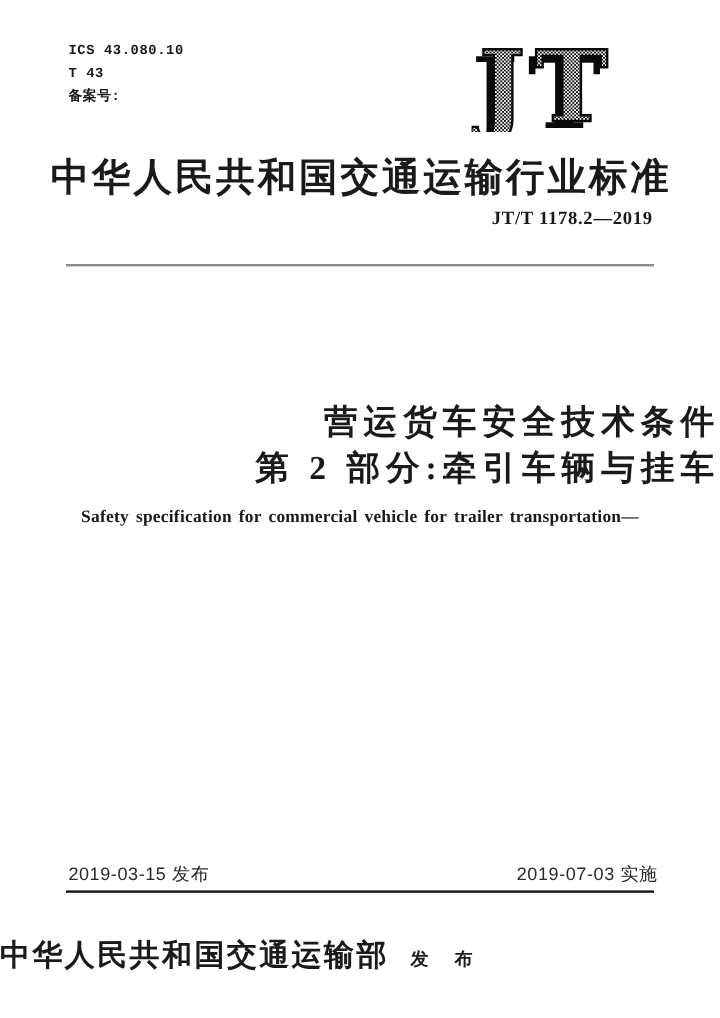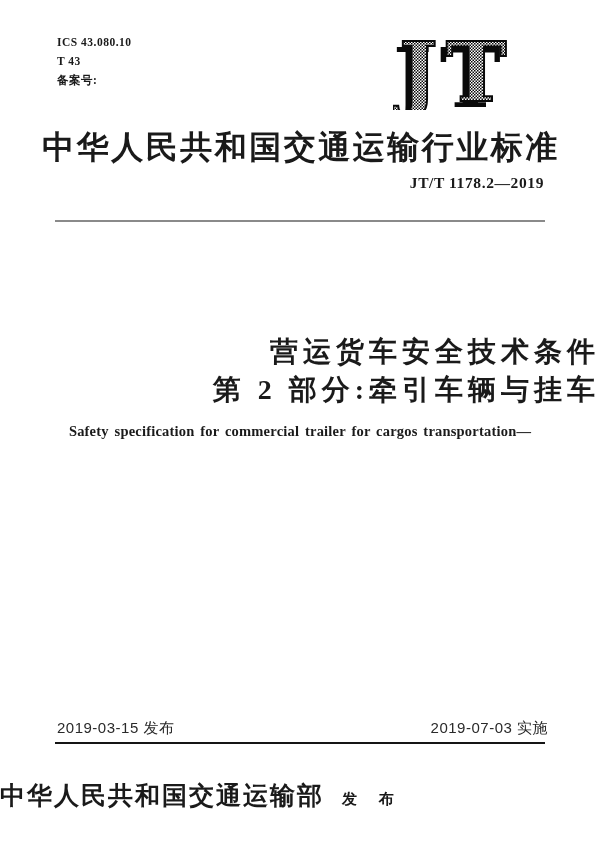--- a/index.html
+++ b/index.html
@@ -17,20 +17,21 @@
   
   .topmeta {
     position: absolute;
     left: 57px;
     top: 33px;
     font-size: 11.5px;
     font-weight: 700;
     line-height: 19px;
     letter-spacing: 0.5px;
     white-space: nowrap;
+    font-family: Liberation Mono, monospace;
   }
 
   
   .logo {
     position: absolute;
     left: 393px;
     top: 40px;
   }
 
   
@@ -159,21 +160,21 @@
 
   <div class="law-title">中华人民共和国交通运输行业标准</div>
 
   <div class="std-no">JT/T 1178.2—2019</div>
 
   <div class="rule-top"></div>
 
   <div class="doc-title l1">营运货车安全技术条件</div>
   <div class="doc-title l2">第 2 部分:牵引车辆与挂车</div>
 
-  <div class="en-sub l1">Safety specification for commercial trailer for cargos transportation—</div>
+  <div class="en-sub l1">Safety specification for commercial vehicle for trailer transportation—</div>
 
   <div class="dates">
     <span>2019-03-15 发布</span>
     <span>2019-07-03 实施</span>
   </div>
 
   <div class="rule-bottom"></div>
 
   <div class="footer">
     <span>中华人民共和国交通运输部</span><span class="action">发 布</span>

